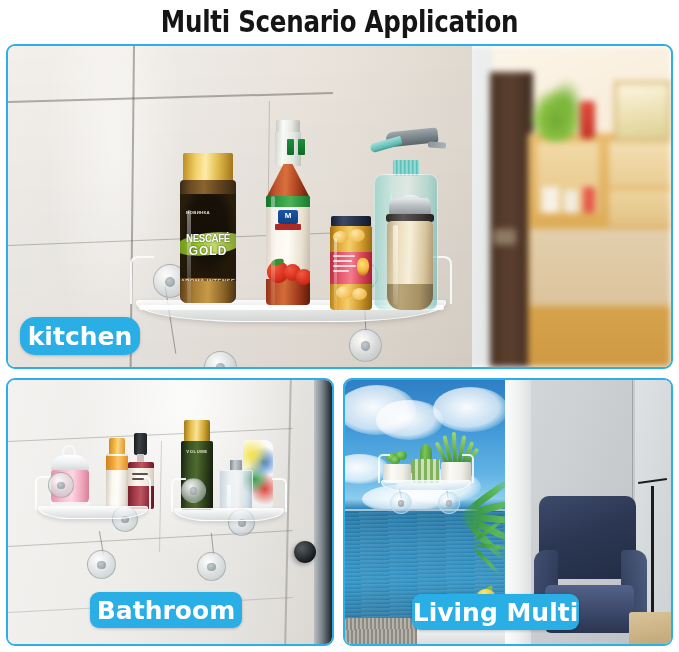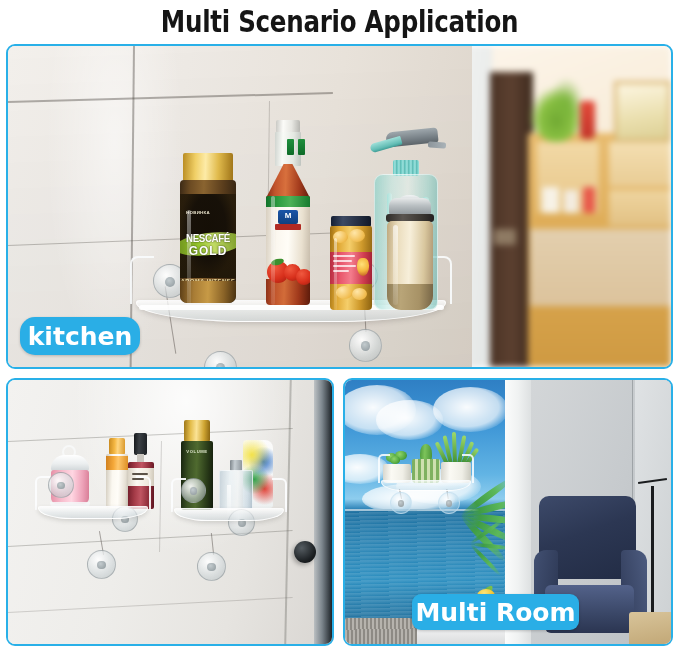--- a/index.html
+++ b/index.html
@@ -1024,20 +1024,21 @@
     <div class="cap"></div>
     <div class="body">
       <div class="glint"></div>
     </div>
   </div>
 
   <div id="b-pack">
     <div class="bag"></div>
   </div>
 
+  <div class="badge" id="badge-bathroom">Bathroom</div>
 
   <div class="panel" id="panel-living">
     <div class="scene">
       <div class="l-base"></div>
 
       <div class="l-mural">
         <div class="l-cloud lc1"></div>
         <div class="l-cloud lc2"></div>
         <div class="l-cloud lc3"></div>
         <div class="l-cloud lc4"></div>
@@ -1120,15 +1121,15 @@
       <div class="spike" style="left:14%;height:76%;transform:rotate(-26deg);"></div>
       <div class="spike" style="left:26%;height:92%;transform:rotate(-13deg);"></div>
       <div class="spike" style="left:40%;height:100%;transform:rotate(-2deg);"></div>
       <div class="spike" style="left:54%;height:90%;transform:rotate(11deg);"></div>
       <div class="spike" style="left:68%;height:74%;transform:rotate(24deg);"></div>
       <div class="spike" style="left:80%;height:58%;transform:rotate(36deg);"></div>
     </div>
     <div class="vessel"></div>
   </div>
 
-  <div class="badge" id="badge-living">Multi Room</div>
+  <div class="badge" id="badge-living">Living Multi</div>
 
 </div>
 
 </body></html>

